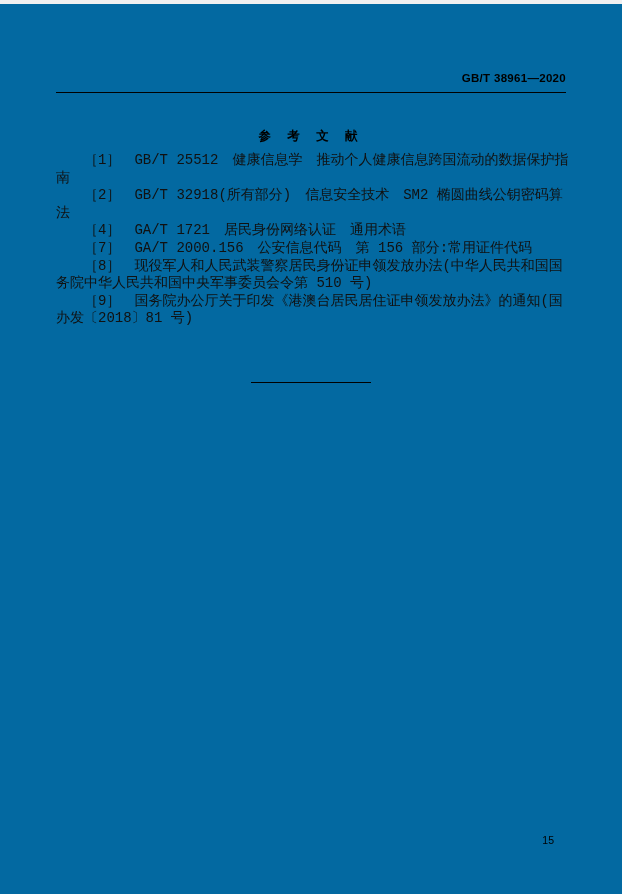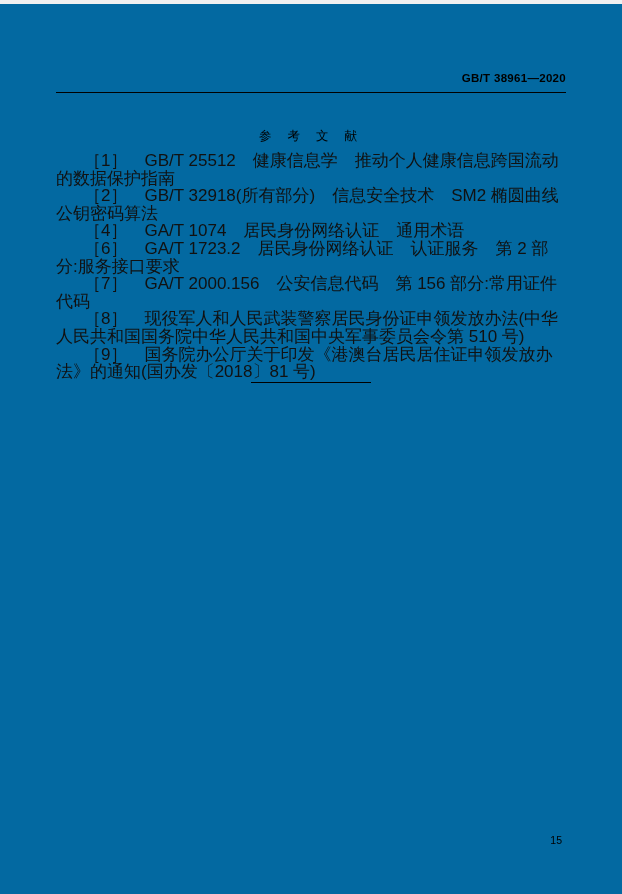--- a/index.html
+++ b/index.html
@@ -38,34 +38,34 @@
   }
   
   .doc-title {
     position: absolute;
     top: 124px;
     left: 0;
     right: 0;
     text-align: center;
     font-family: "DejaVu Serif", serif;
     font-size: 12.5px;
-    font-weight: normal;
+    font-weight: bold;
     letter-spacing: 6px;
     color: #000;
   }
   
   .reflist {
     position: absolute;
     top: 148px;
     left: 56px;
     right: 52px;
   }
   .refitem {
-    font-family: Liberation Sans, sans-serif;
-    font-size: 17px;
+    font-family: Liberation Mono, monospace;
+    font-size: 14px;
     line-height: 17.6px;
     color: #111;
     text-indent: 28px;
     margin: 0;
     padding: 0;
     white-space: pre-wrap;
     word-break: break-all;
   }
   .refitem.wrap {
     text-indent: 28px;
@@ -77,41 +77,40 @@
     left: 50%;
     transform: translateX(-50%);
     width: 120px;
     height: 1px;
     background: #000;
   }
   
   .page-number {
     position: absolute;
     bottom: 52px;
-    right: 60px;
+    right: 68px;
     font-family: "Liberation Sans", sans-serif;
     font-size: 10.5px;
     color: #000;
   }
 </style>
 </head>
 <body>
 
 <div class="page">
 
   <div class="header">GB/T 38961—2020</div>
   <div class="header-rule"></div>
 
   <div class="doc-title">参 考 文 献</div>
 
   <div class="reflist">
     <p class="refitem">［1］　GB/T 25512　健康信息学　推动个人健康信息跨国流动的数据保护指南</p>
     <p class="refitem">［2］　GB/T 32918(所有部分)　信息安全技术　SM2 椭圆曲线公钥密码算法</p>
-    <p class="refitem">［4］　GA/T 1074　居民身份网络认证　通用术语</p>
-    <p class="refitem">［6］　GA/T 1723.2　居民身份网络认证　认证服务　第 2 部分:服务接口要求</p>
+    <p class="refitem">［4］　GA/T 1721　居民身份网络认证　通用术语</p>
     <p class="refitem">［7］　GA/T 2000.156　公安信息代码　第 156 部分:常用证件代码</p>
     <p class="refitem wrap">［8］　现役军人和人民武装警察居民身份证申领发放办法(中华人民共和国国务院中华人民共和国中央军事委员会令第 510 号)</p>
     <p class="refitem wrap">［9］　国务院办公厅关于印发《港澳台居民居住证申领发放办法》的通知(国办发〔2018〕81 号)</p>
   </div>
 
   <div class="end-rule"></div>
 
   <div class="page-number">15</div>
 
 </div>

